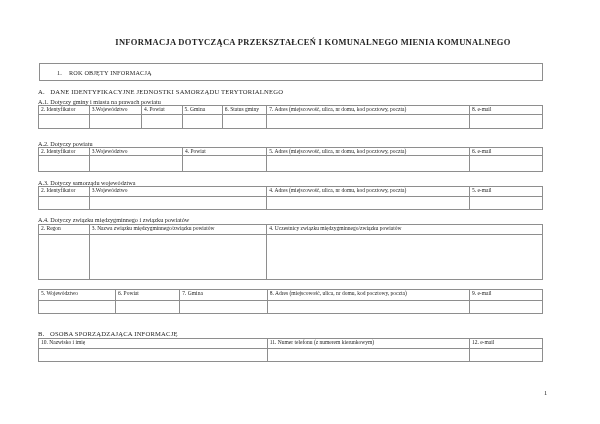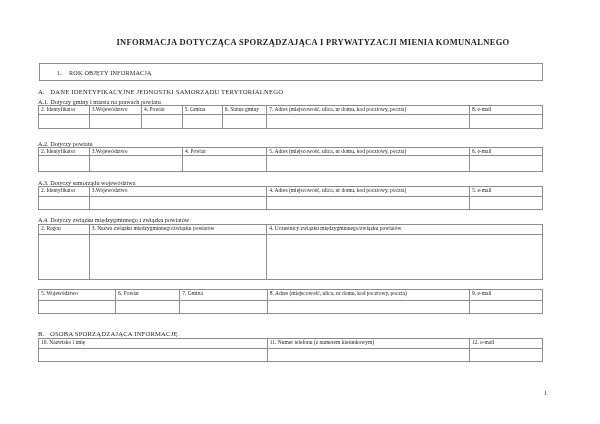--- a/index.html
+++ b/index.html
@@ -35,21 +35,21 @@
     padding:0px 2px; font-size:5.5px; line-height:1.25;
     overflow:hidden; white-space:nowrap; text-overflow:clip;
   }
   .pagenum { position:absolute; left:544px; top:389px; font-size:6.5px; }
 </style>
 </head>
 <body>
 
 <div class="abs" style="inset:0;">
 
-  <div class="title">INFORMACJA DOTYCZĄCA SPORZĄDZAJĄCA I PRYWATYZACJI MIENIA KOMUNALNEGO</div>
+  <div class="title">INFORMACJA DOTYCZĄCA PRZEKSZTAŁCEŃ I KOMUNALNEGO MIENIA KOMUNALNEGO</div>
 
   <div class="year-box">
     <span>1.&nbsp;&nbsp;&nbsp;&nbsp;ROK OBJĘTY INFORMACJĄ</span>
   </div>
 
   <div class="abs sec-heading" style="left:38px; top:88px;">A.&nbsp;&nbsp;&nbsp;DANE IDENTYFIKACYJNE JEDNOSTKI SAMORZĄDU TERYTORIALNEGO</div>
 
   <div class="abs sub-label" style="left:38px; top:97.5px;">A.1. Dotyczy gminy i miasta na prawach powiatu</div>
   <div class="twrap" style="top:105px;">
     <table class="ftable">

